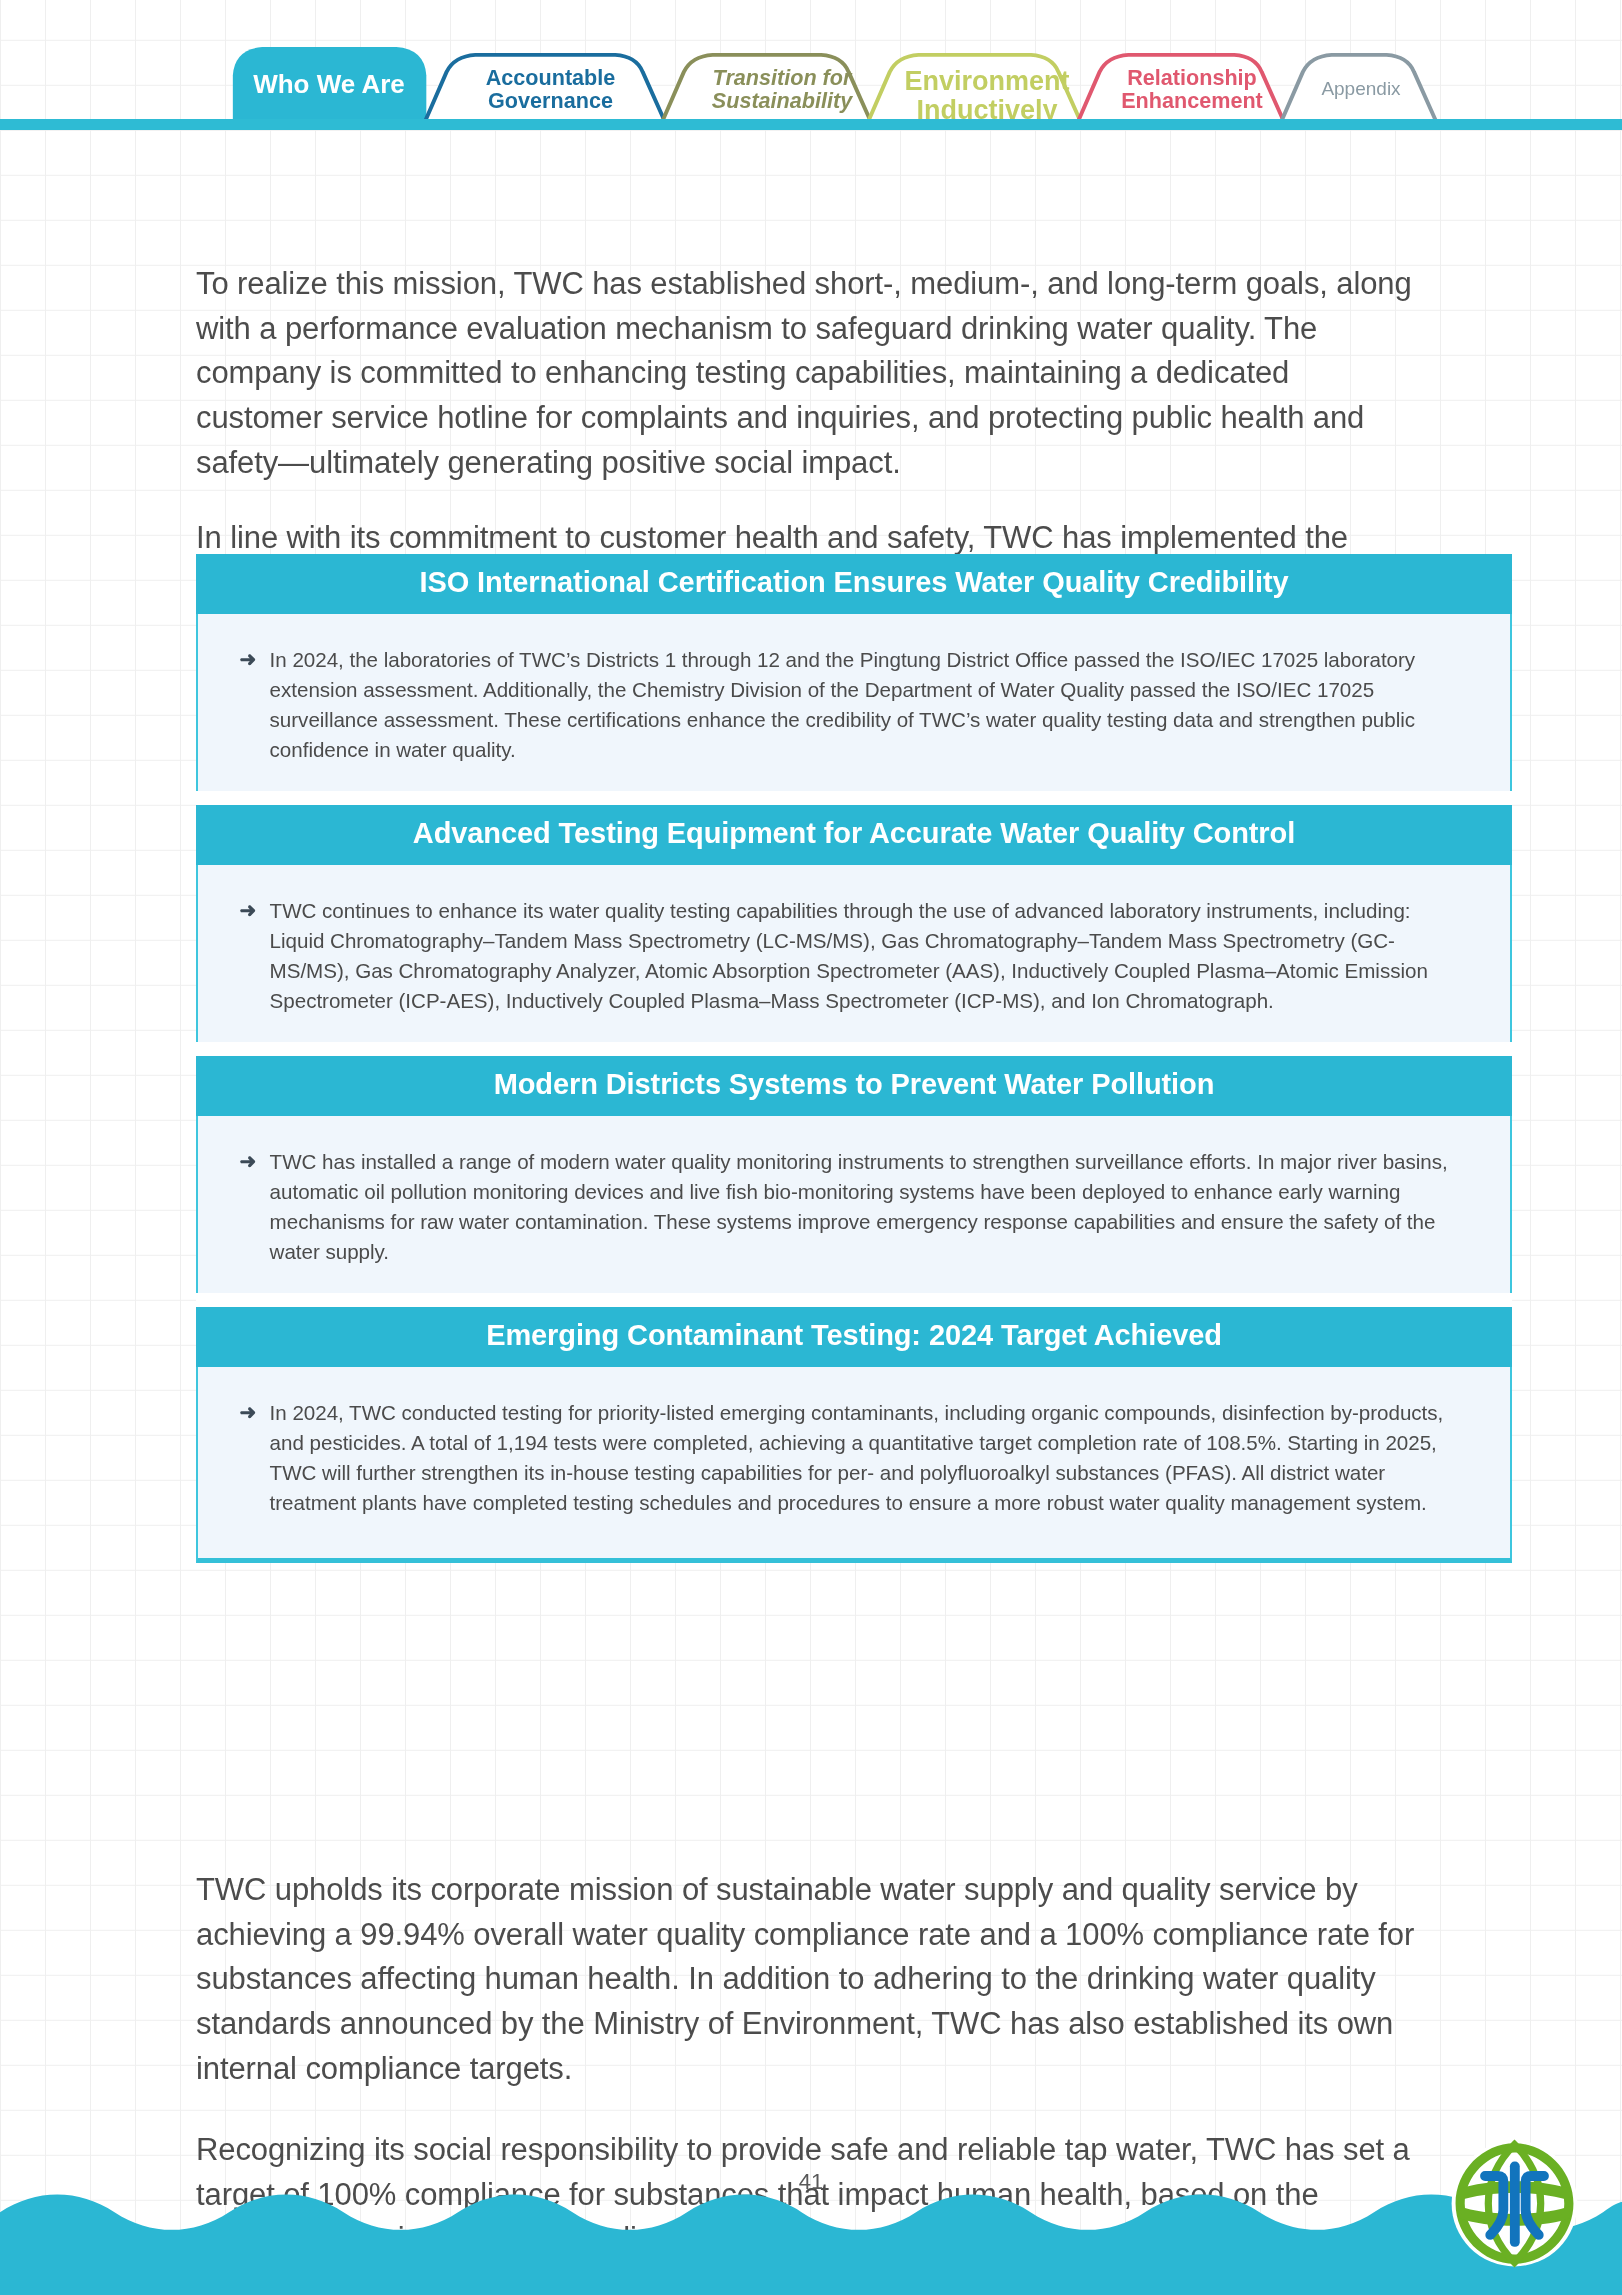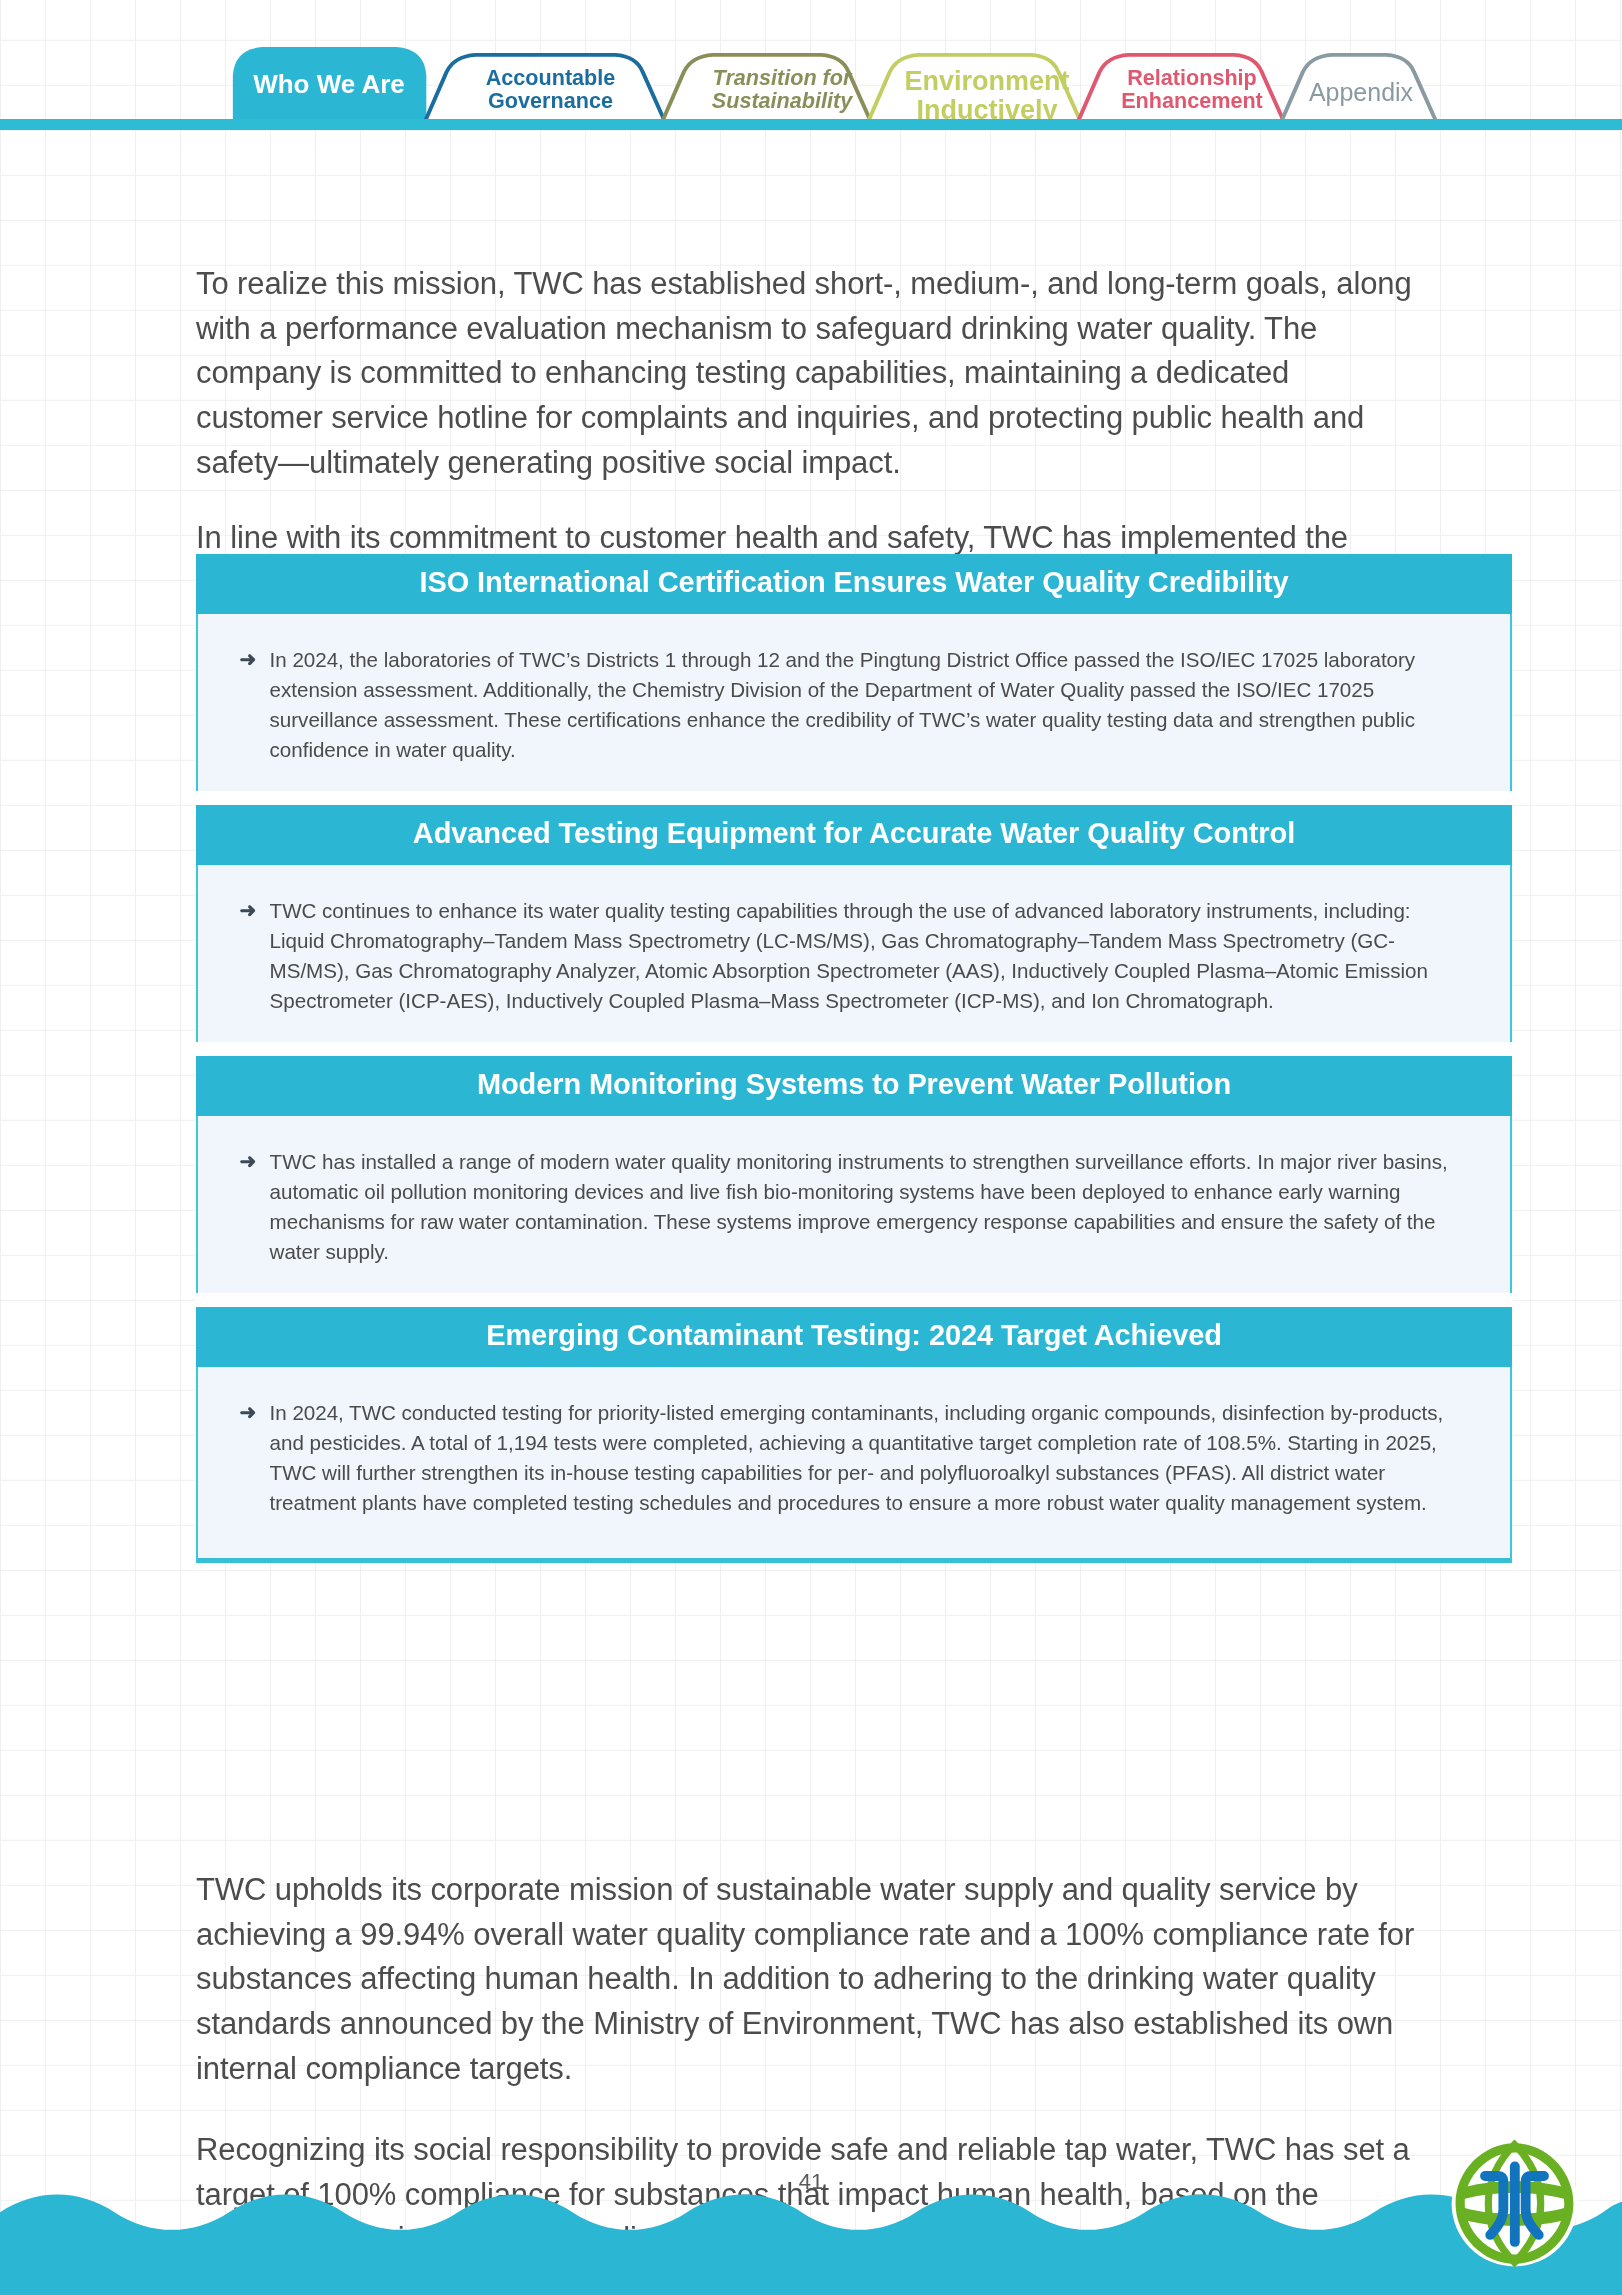--- a/index.html
+++ b/index.html
@@ -180,21 +180,21 @@
     <div class="nav-label" style="left:889px; top:67px; width:196px; font-size:27px; color:#c2ce62;">
       <div>Environment</div>
       <div>Inductively</div>
     </div>
 
     <div class="nav-label" style="left:1094px; top:67px; width:196px; font-size:21.6px; color:#e0586f;">
       <div>Relationship</div>
       <div>Enhancement</div>
     </div>
 
-    <div class="nav-label" style="left:1279px; top:79px; width:164px; font-size:25px; color:#8a9aa3; font-weight:normal;">
+    <div class="nav-label" style="left:1279px; top:79px; width:164px; font-size:19px; color:#8a9aa3; font-weight:normal;">
       <div>Appendix</div>
     </div>
   </div>
 
   <div class="nav-rule"></div>
 
   <div class="intro-block">
     <p class="para">To realize this mission, TWC has established short-, medium-, and long-term goals, along with a performance evaluation mechanism to safeguard drinking water quality. The company is committed to enhancing testing capabilities, maintaining a dedicated customer service hotline for complaints and inquiries, and protecting public health and safety—ultimately generating positive social impact.</p>
     <p class="para">In line with its commitment to customer health and safety, TWC has implemented the following concrete actions.</p>
   </div>
@@ -219,21 +219,21 @@
         <div class="bullet-row">
           <span class="bullet-arrow">➜</span>
           <span class="bullet-text">TWC continues to enhance its water quality testing capabilities through the use of advanced laboratory instruments, including: Liquid Chromatography–Tandem Mass Spectrometry (LC-MS/MS), Gas Chromatography–Tandem Mass Spectrometry (GC-MS/MS), Gas Chromatography Analyzer, Atomic Absorption Spectrometer (AAS), Inductively Coupled Plasma–Atomic Emission Spectrometer (ICP-AES), Inductively Coupled Plasma–Mass Spectrometer (ICP-MS), and Ion Chromatograph.</span>
         </div>
       </div>
     </div>
 
     <div class="card-gap"></div>
 
     <div class="card">
-      <div class="card-head">Modern Monitoring Systems to Prevent Water Pollution</div>
+      <div class="card-head">Modern Districts Systems to Prevent Water Pollution</div>
       <div class="card-body tall-3">
         <div class="bullet-row">
           <span class="bullet-arrow">➜</span>
           <span class="bullet-text">TWC has installed a range of modern water quality monitoring instruments to strengthen surveillance efforts. In major river basins, automatic oil pollution monitoring devices and live fish bio-monitoring systems have been deployed to enhance early warning mechanisms for raw water contamination. These systems improve emergency response capabilities and ensure the safety of the water supply.</span>
         </div>
       </div>
     </div>
 
     <div class="card-gap"></div>
 

